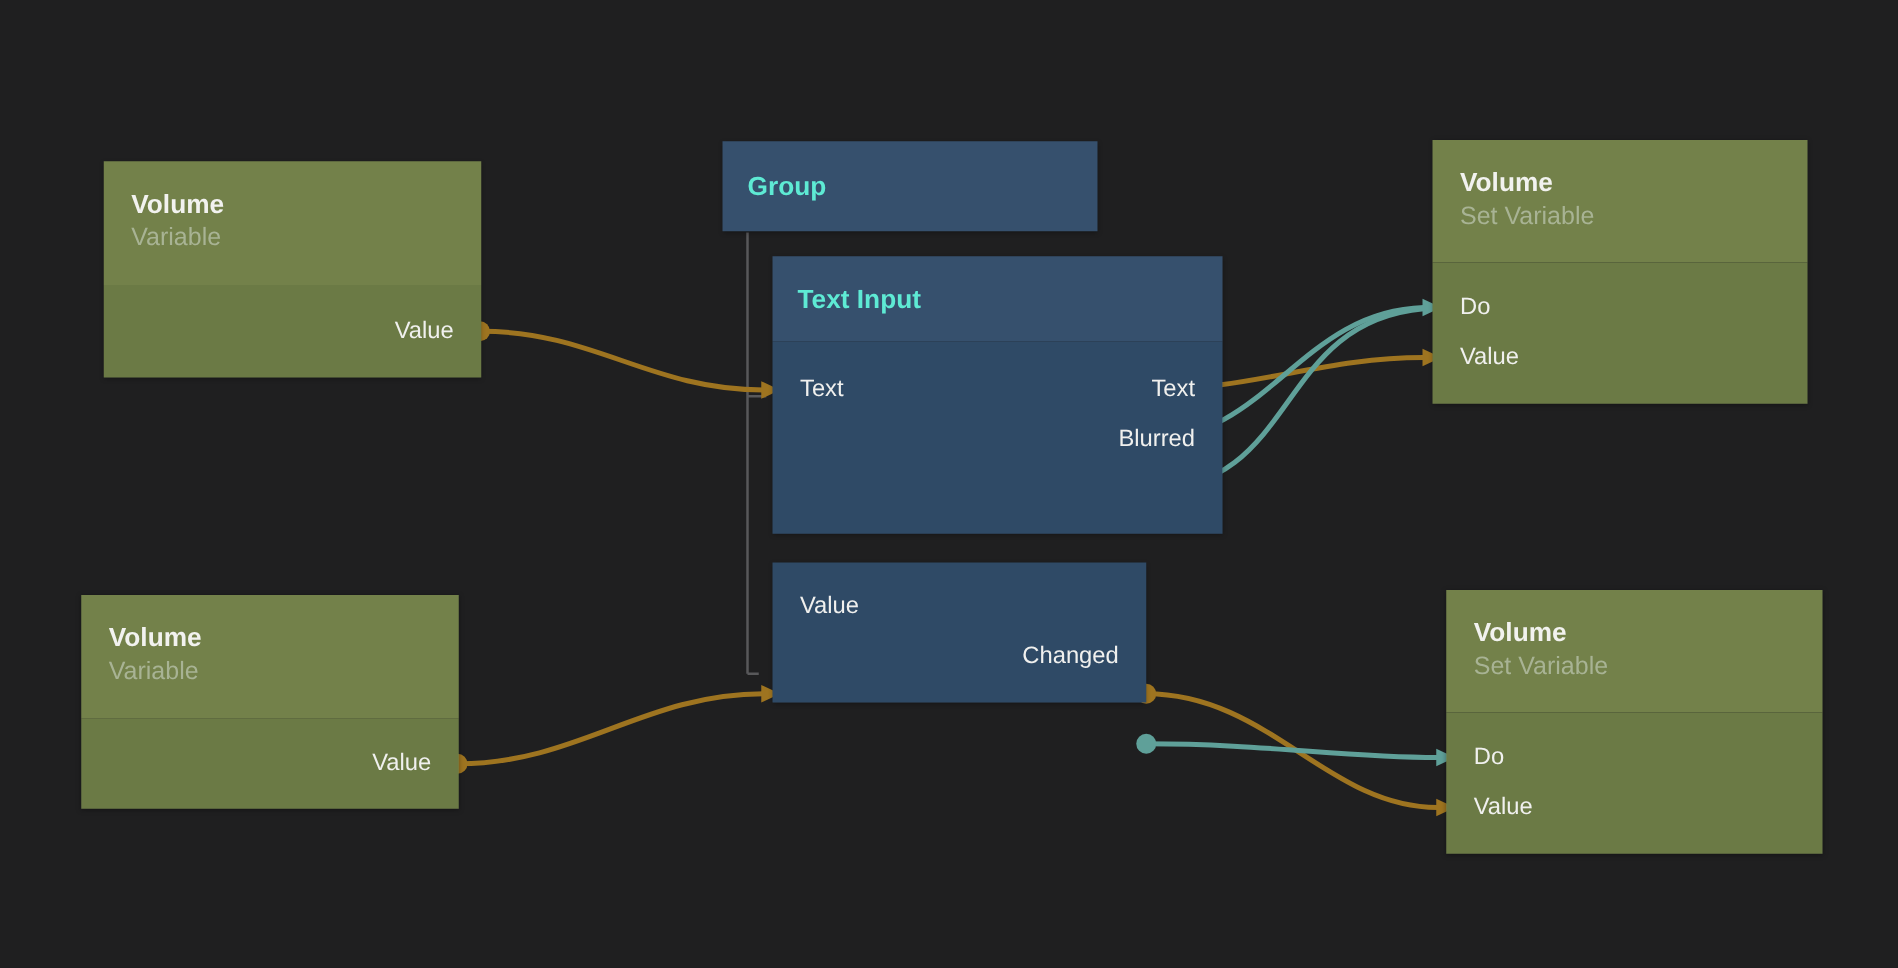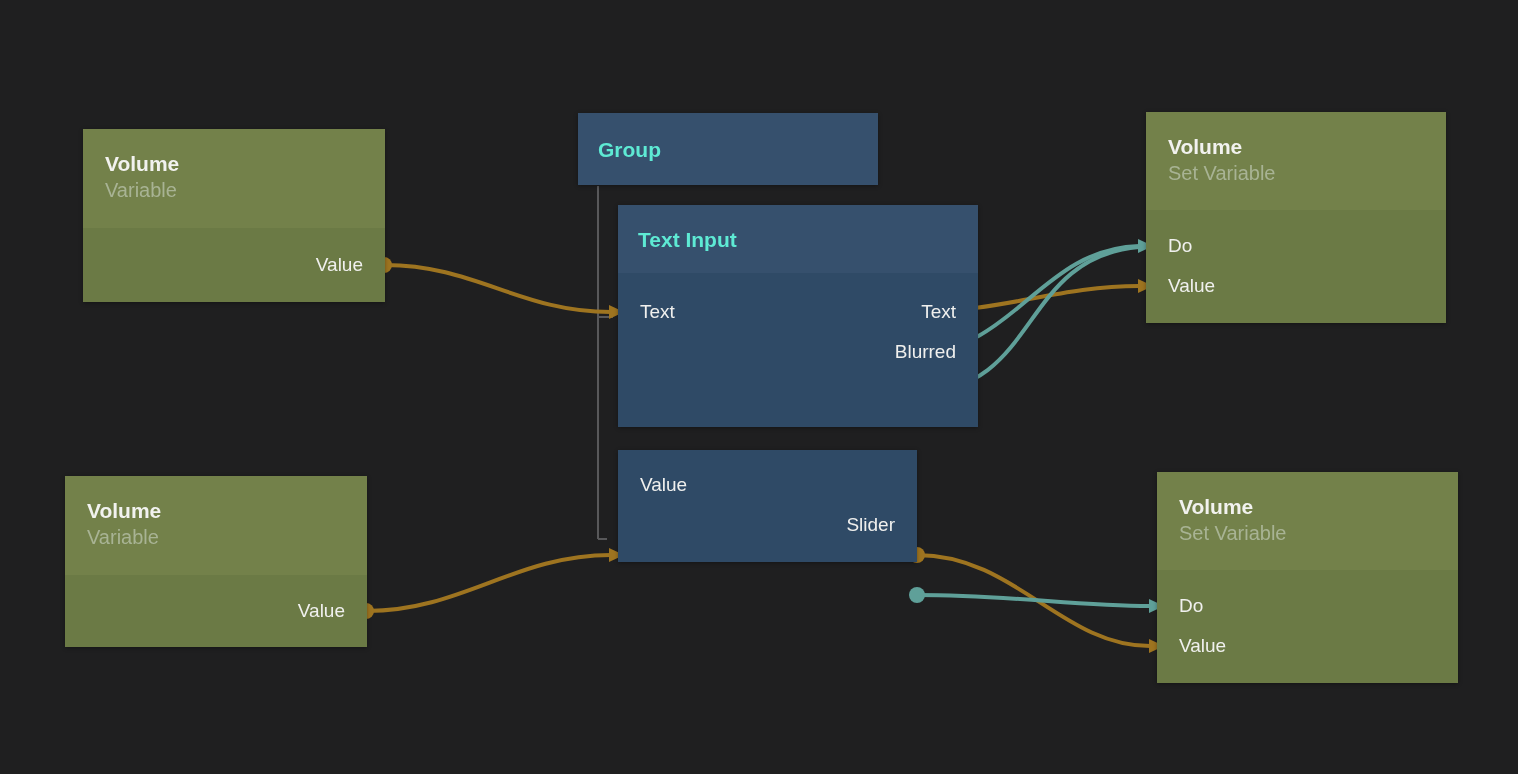--- a/index.html
+++ b/index.html
@@ -157,21 +157,21 @@
       </div>
     </div>
   </div>
 
   <div class="node blue" style="left:618px;top:450px;width:299px;">
     <div class="node-body" style="height:112px;padding-top:15px">
       <div class="port-row">
         <span class="port-label in">Value</span>
       </div>
       <div class="port-row">
-        <span class="port-label out">Slider</span>
+        <span class="port-label out">Changed</span>
       </div>
     </div>
   </div>
 
   <div class="node green" style="left:1146px;top:112px;width:300px;">
     <div class="node-header" style="height:98px">
       <div class="node-title">Volume</div>
       <div class="node-subtitle">Set Variable</div>
     </div>
     <div class="node-body" style="height:113px;padding-top:16px">

